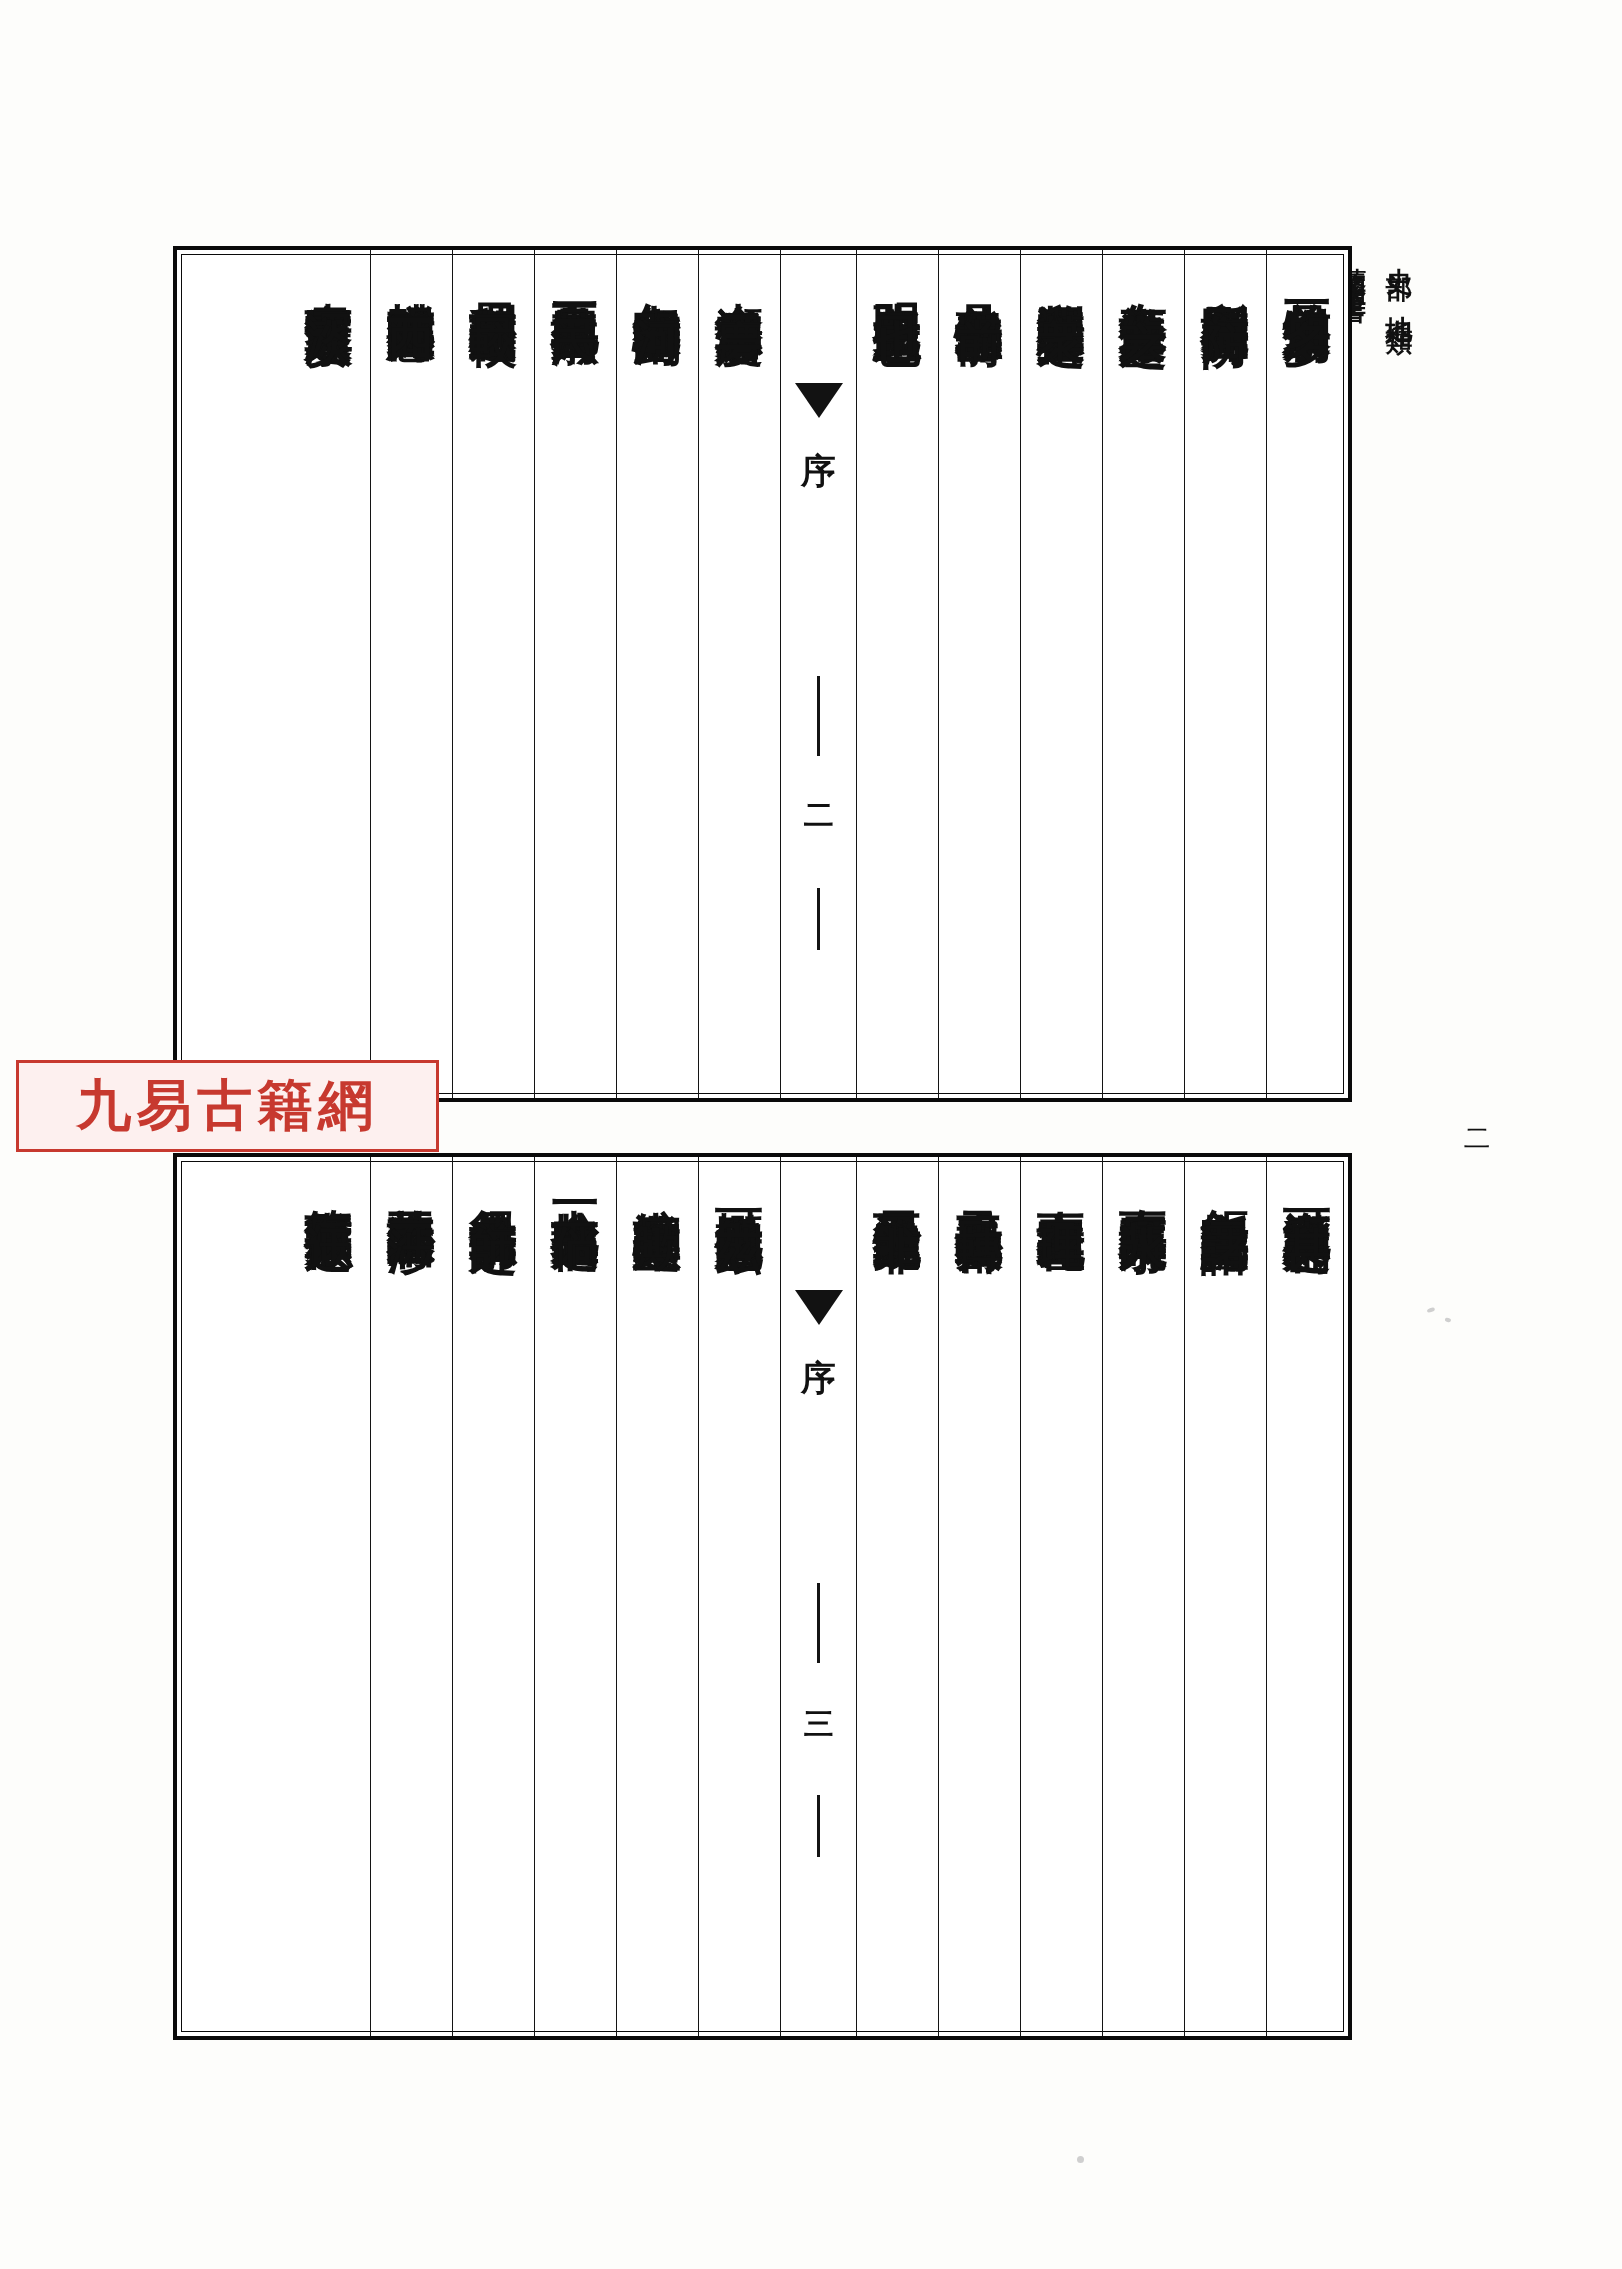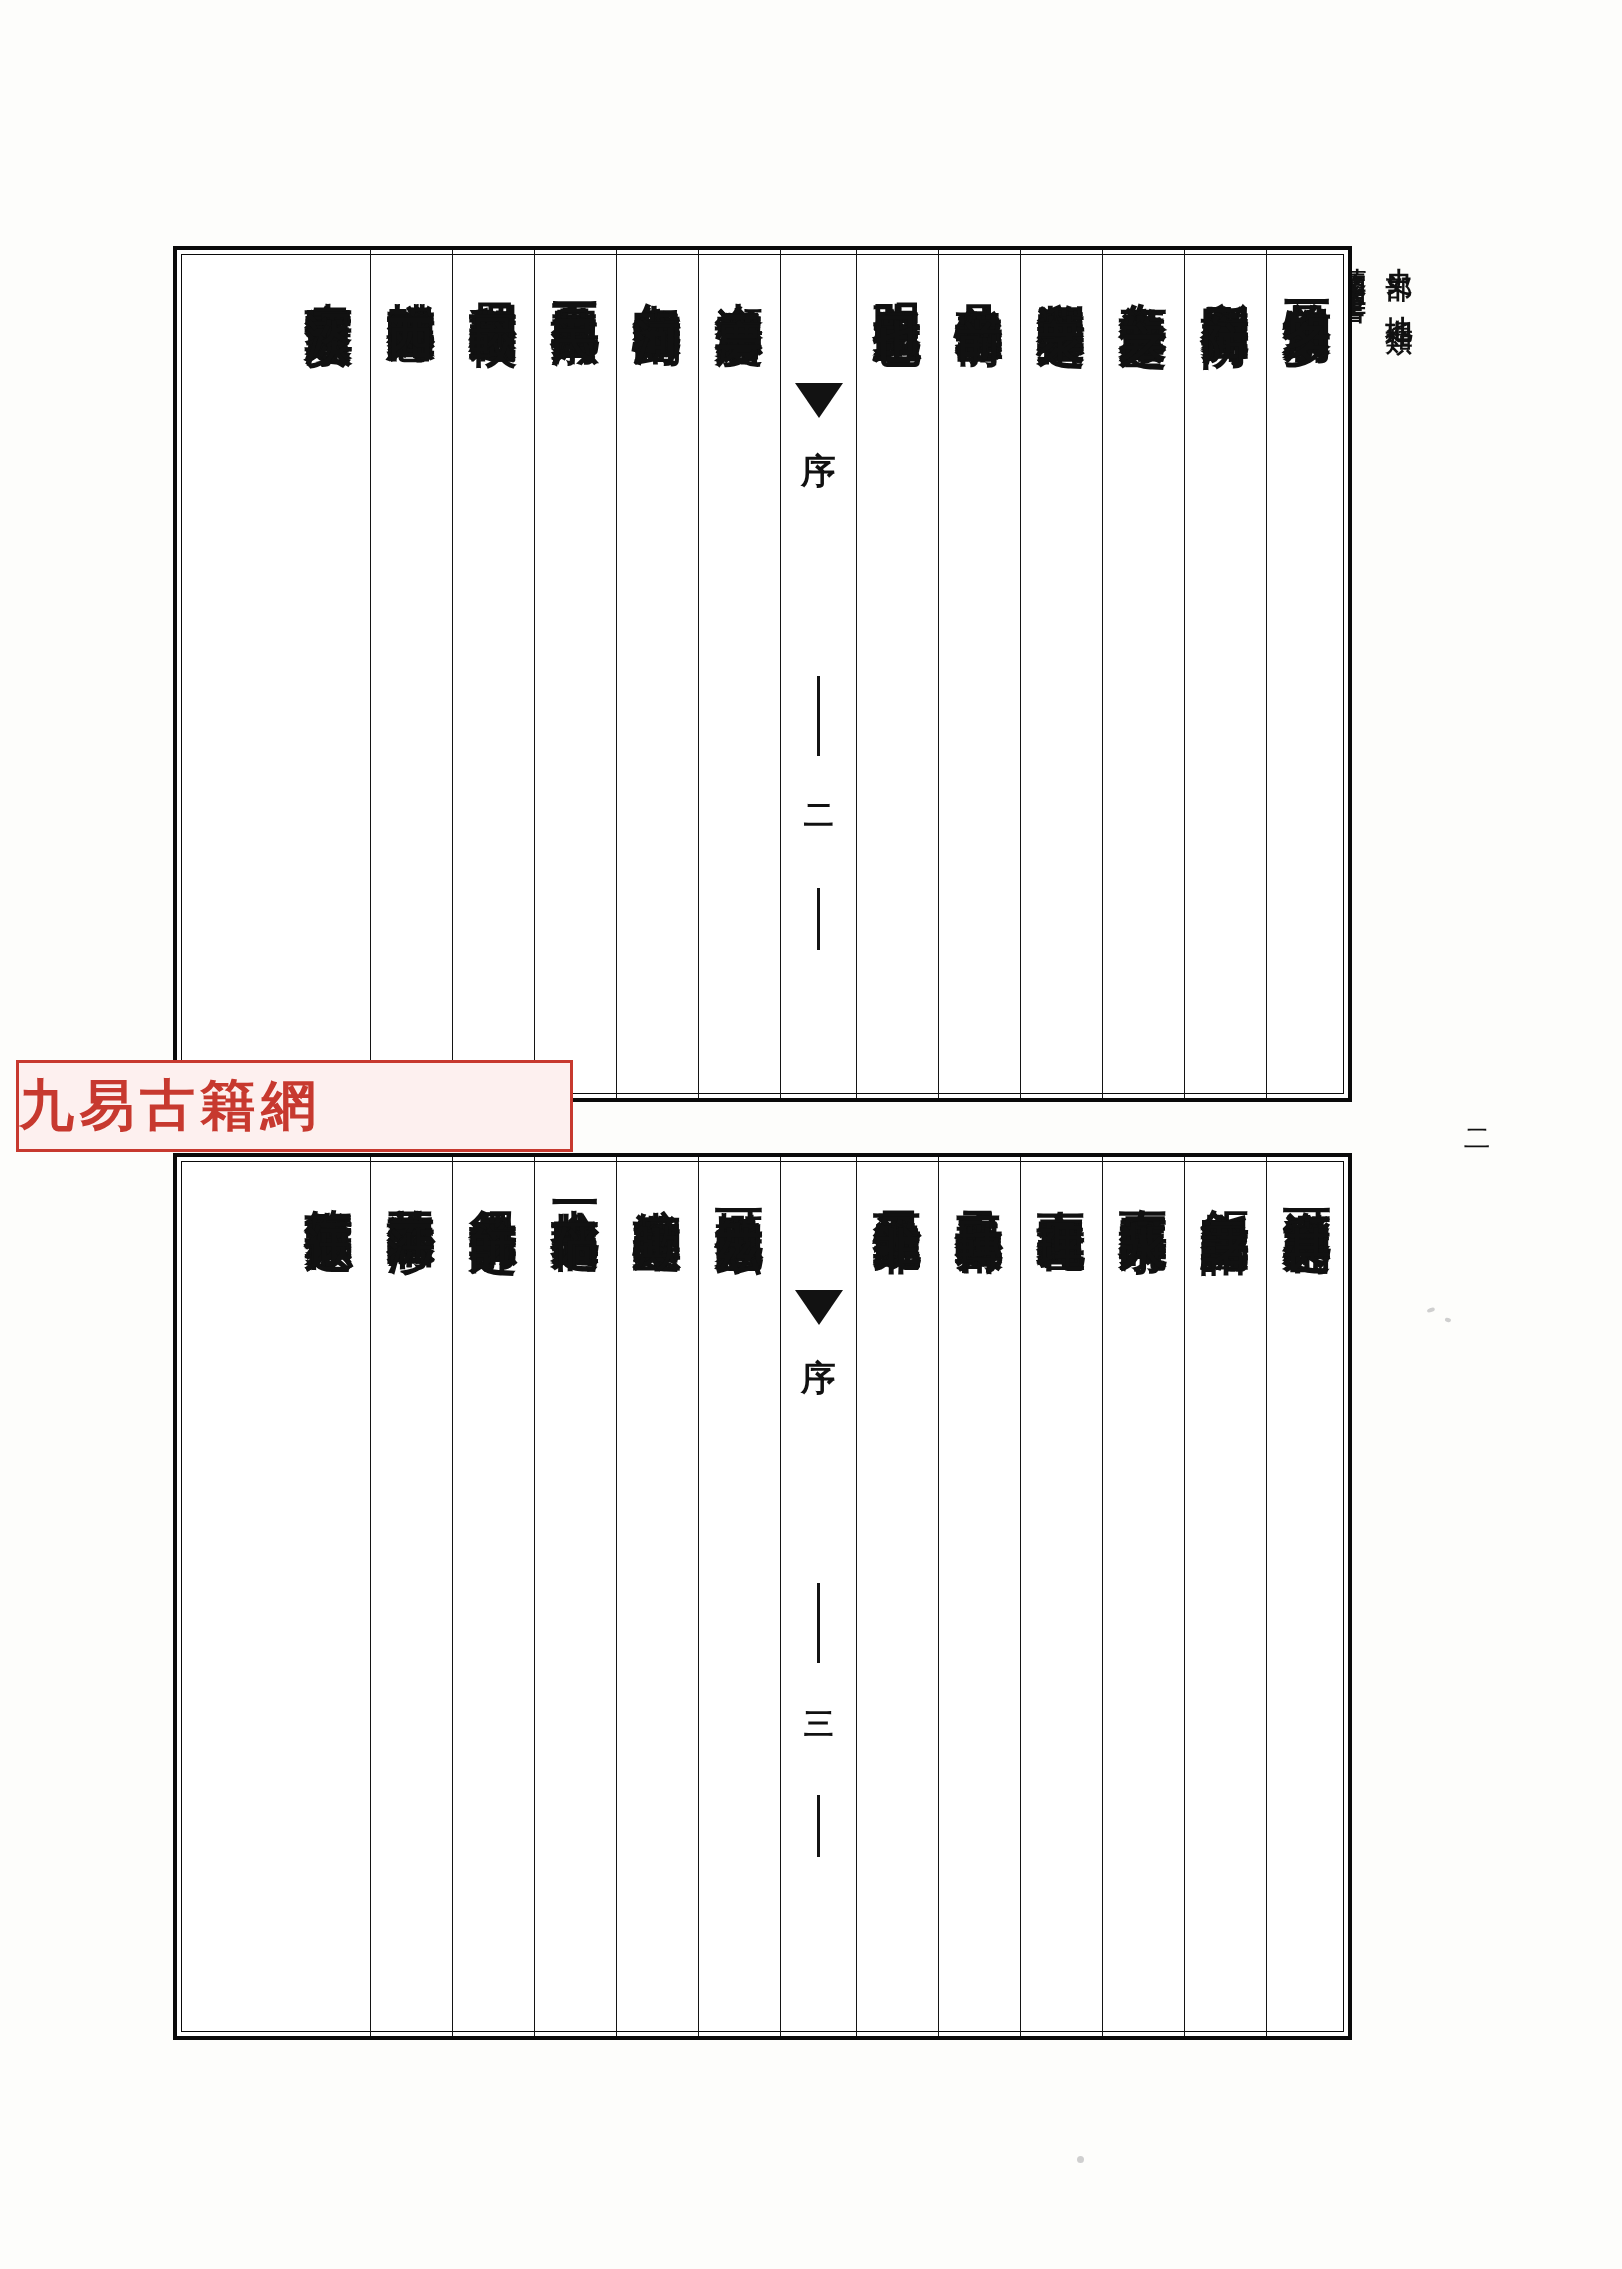--- a/index.html
+++ b/index.html
@@ -163,26 +163,27 @@
     width: 2.7px;
     height: 62px;
     background: #141414;
   }
 
   
   .watermark {
     position: absolute;
     left: 16px;
     top: 1060px;
-    width: 557px;
+    width: 423px;
     height: 92px;
     border: 3.5px solid #c7392f;
     background: #fdf0ef;
     display: flex;
     align-items: center;
+    justify-content: center;
     box-sizing: border-box;
   }
   .watermark span {
     color: #c7392f;
     font-size: 55px;
     font-weight: 700;
     letter-spacing: 0.10em;
     font-family: "DejaVu Sans", "Liberation Sans", sans-serif;
   }
 

